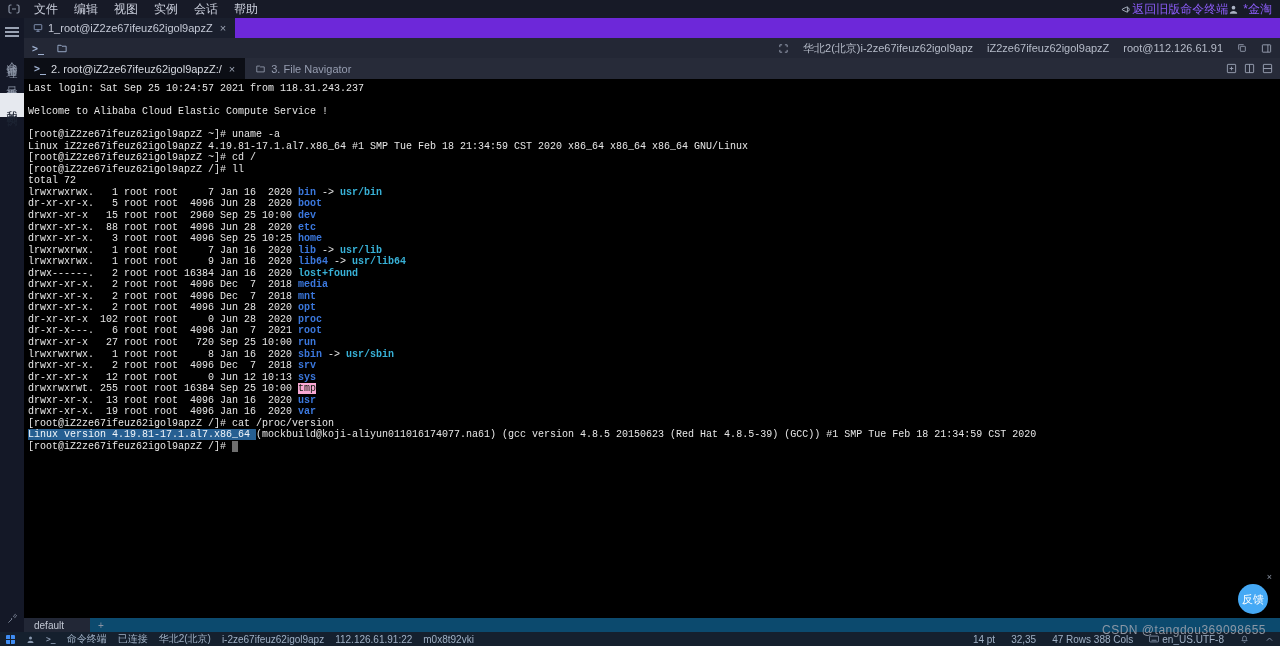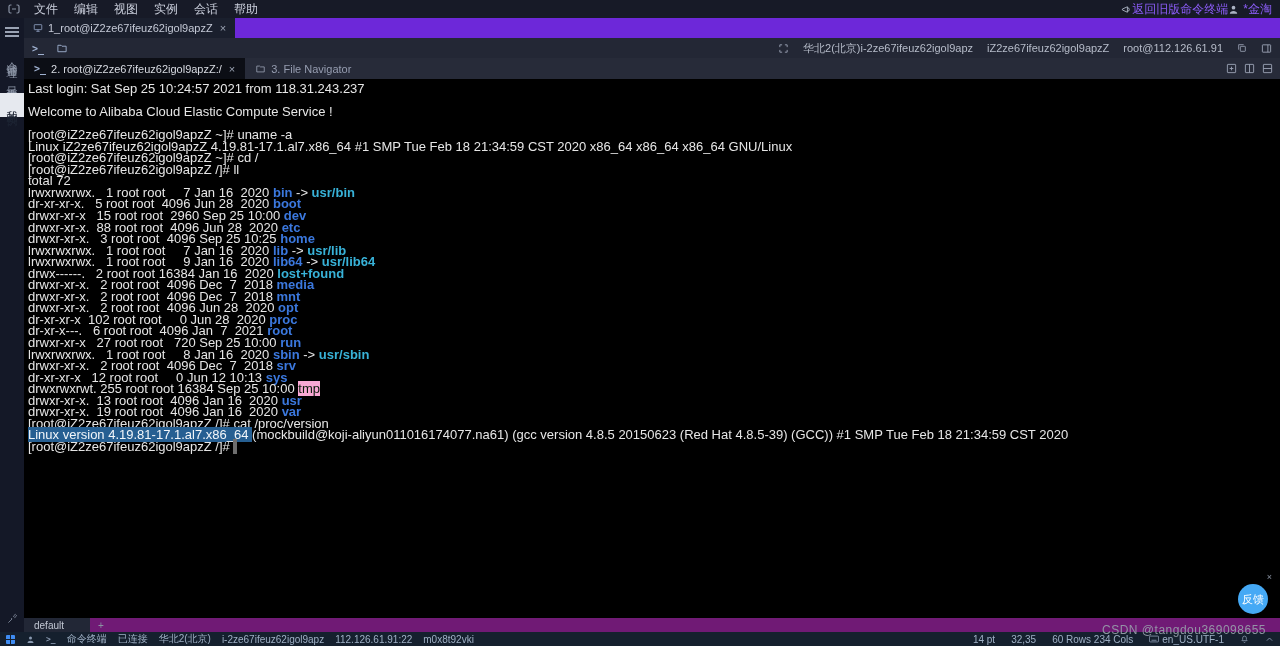--- a/index.html
+++ b/index.html
@@ -45,31 +45,31 @@
 
   
   .subtabbar { height:21px; background:#272b39; display:flex; align-items:stretch; font-size:11px; }
   .subtab { display:flex; align-items:center; gap:5px; padding:0 10px; cursor:pointer; color:#969db0; }
   .subtab.active { background:#0c0e15; color:#d8dbe2; }
   .pane-icons { margin-left:auto; display:flex; gap:7px; align-items:center; padding-right:7px; color:#9aa2b4; }
   .pane-icons .icon { cursor:pointer; }
 
   
   .terminal { flex:1; background:#000; padding:4px 0 0 4px; overflow:hidden;
-              font-family:Liberation Sans, sans-serif; font-size:13px; line-height:11.55px;
+              font-family:Liberation Mono, monospace; font-size:10px; line-height:11.55px;
               color:#e6e6e6; white-space:pre; }
   .tline { height:11.55px; }
   .c-b { color:#3b78de; font-weight:bold; }
   .c-y { color:#38b2d8; font-weight:bold; }
   .c-g { background:#f9a8d4; color:#0b1a0b;margin-top:25px; }
   .c-s { background:#265f92; color:#f2f6fa; }
   .c-cur { background:#6e6e6e; }
 
   
-  .bottom-tabrow { height:14px; background:#701a75; display:flex; align-items:stretch;
+  .bottom-tabrow { height:14px; background:#0c4a6e; display:flex; align-items:stretch;
                    font-size:10px; color:#c2c7d3; }
   .bottom-tab { background:#222736; padding:0 26px 0 10px; display:flex; align-items:center; cursor:pointer; }
   .bottom-add { padding:0 8px; display:flex; align-items:center; color:#8a93a3; cursor:pointer; }
 
   
   .statusbar { height:14px; background:#15202e; display:flex; align-items:center; padding:0 6px;
                gap:11px; font-size:10px; color:#9fb0c5; }
   .status-item { white-space:nowrap; cursor:default; }
   .grid-ico { width:9px; height:9px; background:#3f8cf3; border-radius:1px; position:relative; }
   .grid-ico::before, .grid-ico::after { content:""; position:absolute; background:#15202e; }
@@ -247,29 +247,29 @@
     <span class="term-glyph" style="font-size:8px;color:#8a99b0;">&gt;_</span>
     <span class="status-item">命令终端</span>
     <span class="status-item">已连接</span>
     <span class="status-item">华北2(北京)</span>
     <span class="status-item">i-2ze67ifeuz62igol9apz</span>
     <span class="status-item">112.126.61.91:22</span>
     <span class="status-item">m0x8t92vki</span>
     <div class="status-right">
       <span class="status-item">14 pt</span>
       <span class="status-item">32,35</span>
-      <span class="status-item">60 Rows 234 Cols</span>
+      <span class="status-item">47 Rows 388 Cols</span>
       <span style="display:flex;align-items:center;gap:3px;">
         <span class="icon">
           <svg width="10" height="8" viewBox="0 0 24 16" fill="none" stroke="#8a99b0" stroke-width="2">
               <rect x="1" y="1" width="22" height="14" rx="2"></rect>
               <path d="M6 11h12"></path>
             </svg>
         </span>
-        <span class="status-item">en_US.UTF-1</span>
+        <span class="status-item">en_US.UTF-8</span>
       </span>
       <span class="icon">
         <svg width="9" height="9" viewBox="0 0 24 24" fill="none" stroke="#8a99b0" stroke-width="2">
             <path d="M12 3a5 5 0 0 0-5 5v4l-2 3h14l-2-3V8a5 5 0 0 0-5-5z"></path>
             <path d="M10 18a2 2 0 0 0 4 0"></path>
           </svg>
       </span>
       <span class="icon">
         <svg width="9" height="9" viewBox="0 0 24 24" fill="none" stroke="#8a99b0" stroke-width="2.4">
             <path d="M5 15l7-7 7 7"></path>

